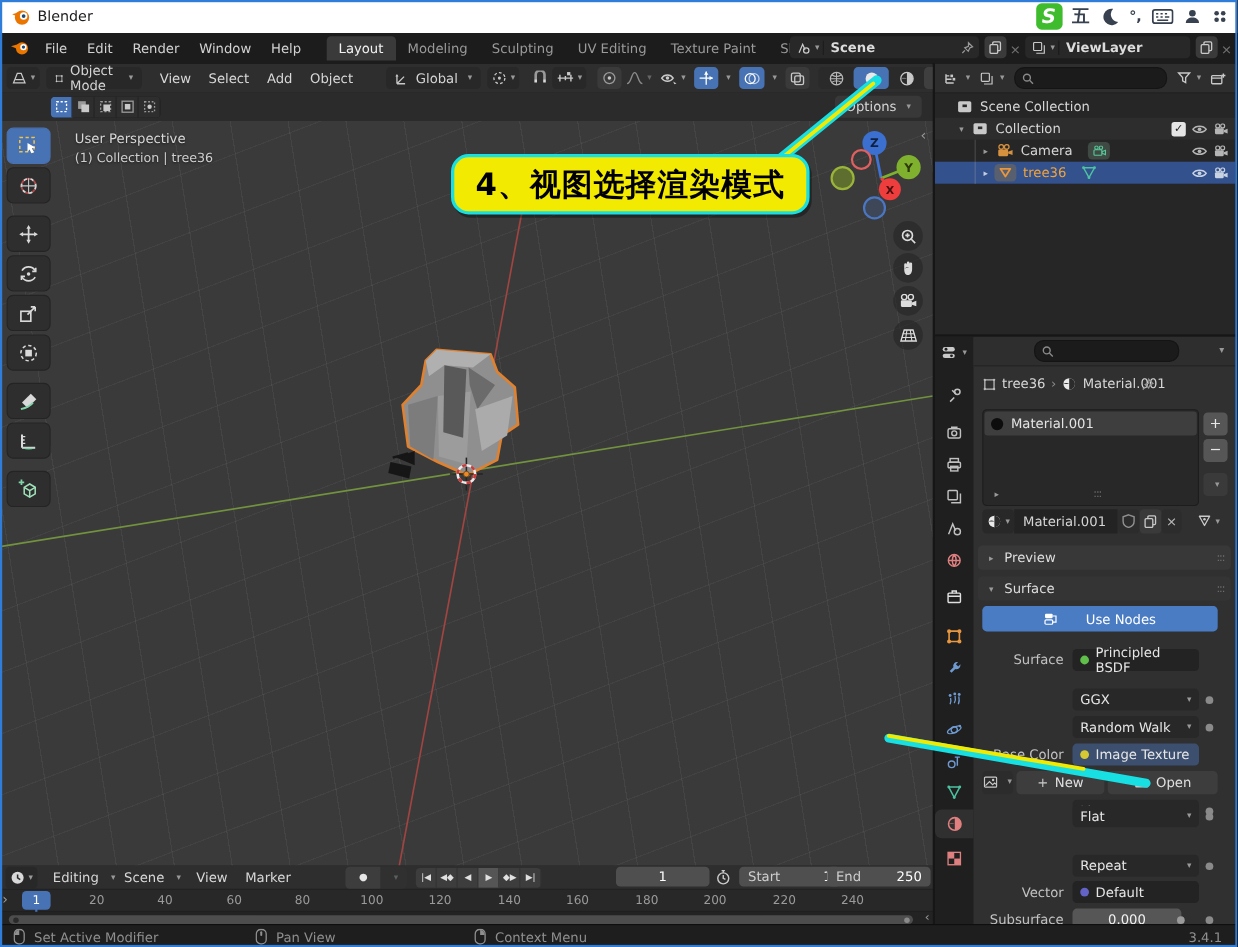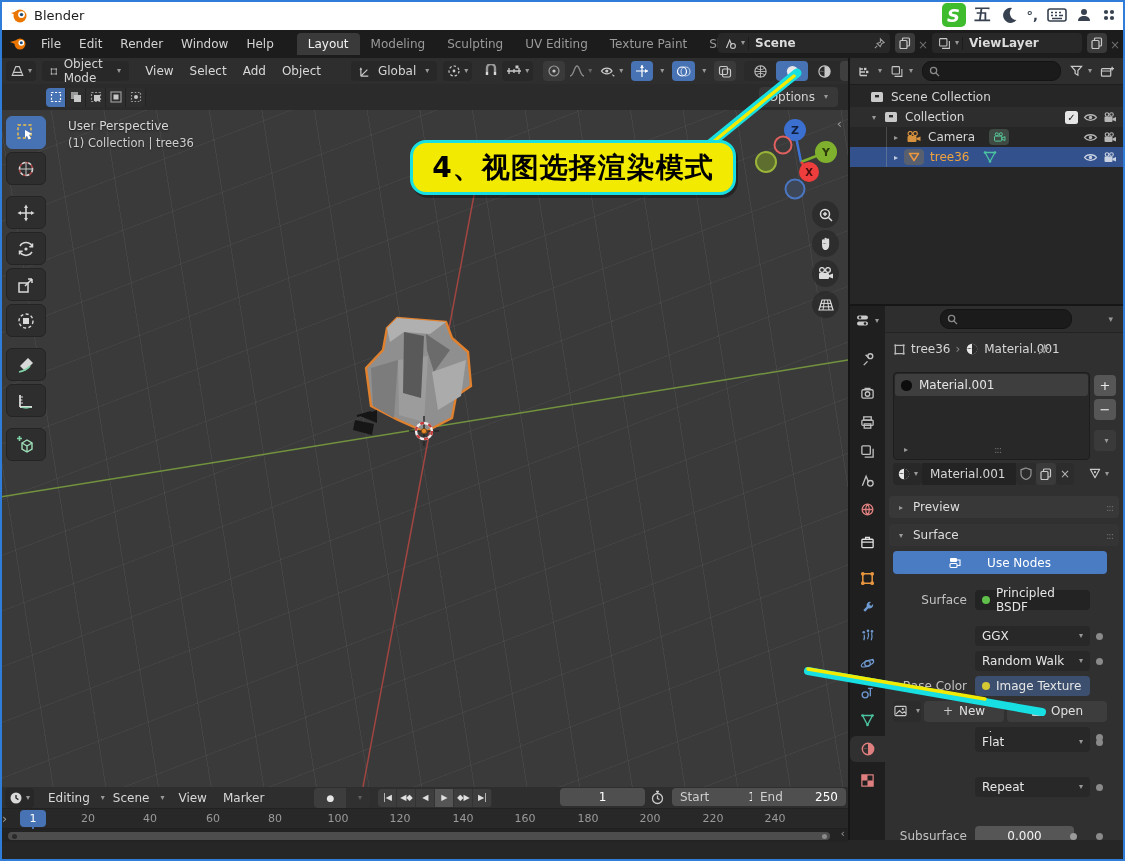--- a/index.html
+++ b/index.html
@@ -999,35 +999,60 @@
       </div>
 
       <div class="prow" style="top:470px">
         <div class="pvalue">
           <span style="flex:1">Repeat</span>
           <span class="cv">▾</span>
         </div>
         <span class="decor-dot"></span>
       </div>
 
+      <div class="prow" style="top:494px">
+        <span class="plabel">Vector</span>
+        <div class="pvalue flat">
+          <span class="cdot" style="background:#6363c7"></span>
+          <span>Default</span>
+        </div>
+      </div>
 
       <div class="prow" style="top:519px">
         <span class="plabel">Subsurface</span>
         <div class="slider">
           <span class="cdot abs" style="left:95px;background:#9a9a9a;width:7px;height:7px"></span>
           <span>0.000</span>
         </div>
         <span class="decor-dot"></span>
       </div>
     </div>
   </div>
 
   <div class="divider-v"></div>
   <div class="divider-h"></div>
 
+  <div class="statusbar">
+    <svg style="margin-left:12px" width="11" height="15" viewBox="0 0 11 15">
+        <rect x="1" y="1" width="9" height="13" rx="4" fill="none" stroke="#8f8f8f" stroke-width="1.2"></rect>
+        <path d="M5.5 1.5a4 4 0 0 0-4 4V6h4z" fill="#8f8f8f"></path>
+      </svg>
+    <span style="margin-left:8px">Set Active Modifier</span>
+    <svg style="margin-left:88px" width="11" height="15" viewBox="0 0 11 15">
+        <rect x="1" y="1" width="9" height="13" rx="4" fill="none" stroke="#8f8f8f" stroke-width="1.2"></rect>
+        <rect x="4.6" y="2.5" width="1.8" height="4.5" rx="0.9" fill="#8f8f8f"></rect>
+      </svg>
+    <span style="margin-left:8px">Pan View</span>
+    <svg style="margin-left:126px" width="11" height="15" viewBox="0 0 11 15">
+        <rect x="1" y="1" width="9" height="13" rx="4" fill="none" stroke="#8f8f8f" stroke-width="1.2"></rect>
+        <path d="M5.5 1.5a4 4 0 0 1 4 4V6h-4z" fill="#8f8f8f"></path>
+      </svg>
+    <span style="margin-left:8px">Context Menu</span>
+    <span style="margin-left:auto;margin-right:14px">3.4.1</span>
+  </div>
 
   <svg class="overlay-svg" width="1125" height="861" viewBox="0 0 1125 861">
     <line x1="700" y1="152" x2="797" y2="73" stroke="#17dfe2" stroke-width="9" stroke-linecap="round"></line>
     <line x1="702" y1="151" x2="794" y2="76" stroke="#f2ea00" stroke-width="3.5" stroke-linecap="round"></line>
     <line x1="808" y1="671" x2="1042" y2="712" stroke="#17dfe2" stroke-width="8" stroke-linecap="round"></line>
     <line x1="808" y1="669" x2="985" y2="699" stroke="#f2ea00" stroke-width="3.5" stroke-linecap="round"></line>
   </svg>
   <div class="callout" style="left:410px;top:140px;width:320px;height:49px;font-size:28px">4、视图选择渲染模式</div>
 
   <div class="frame"></div>

